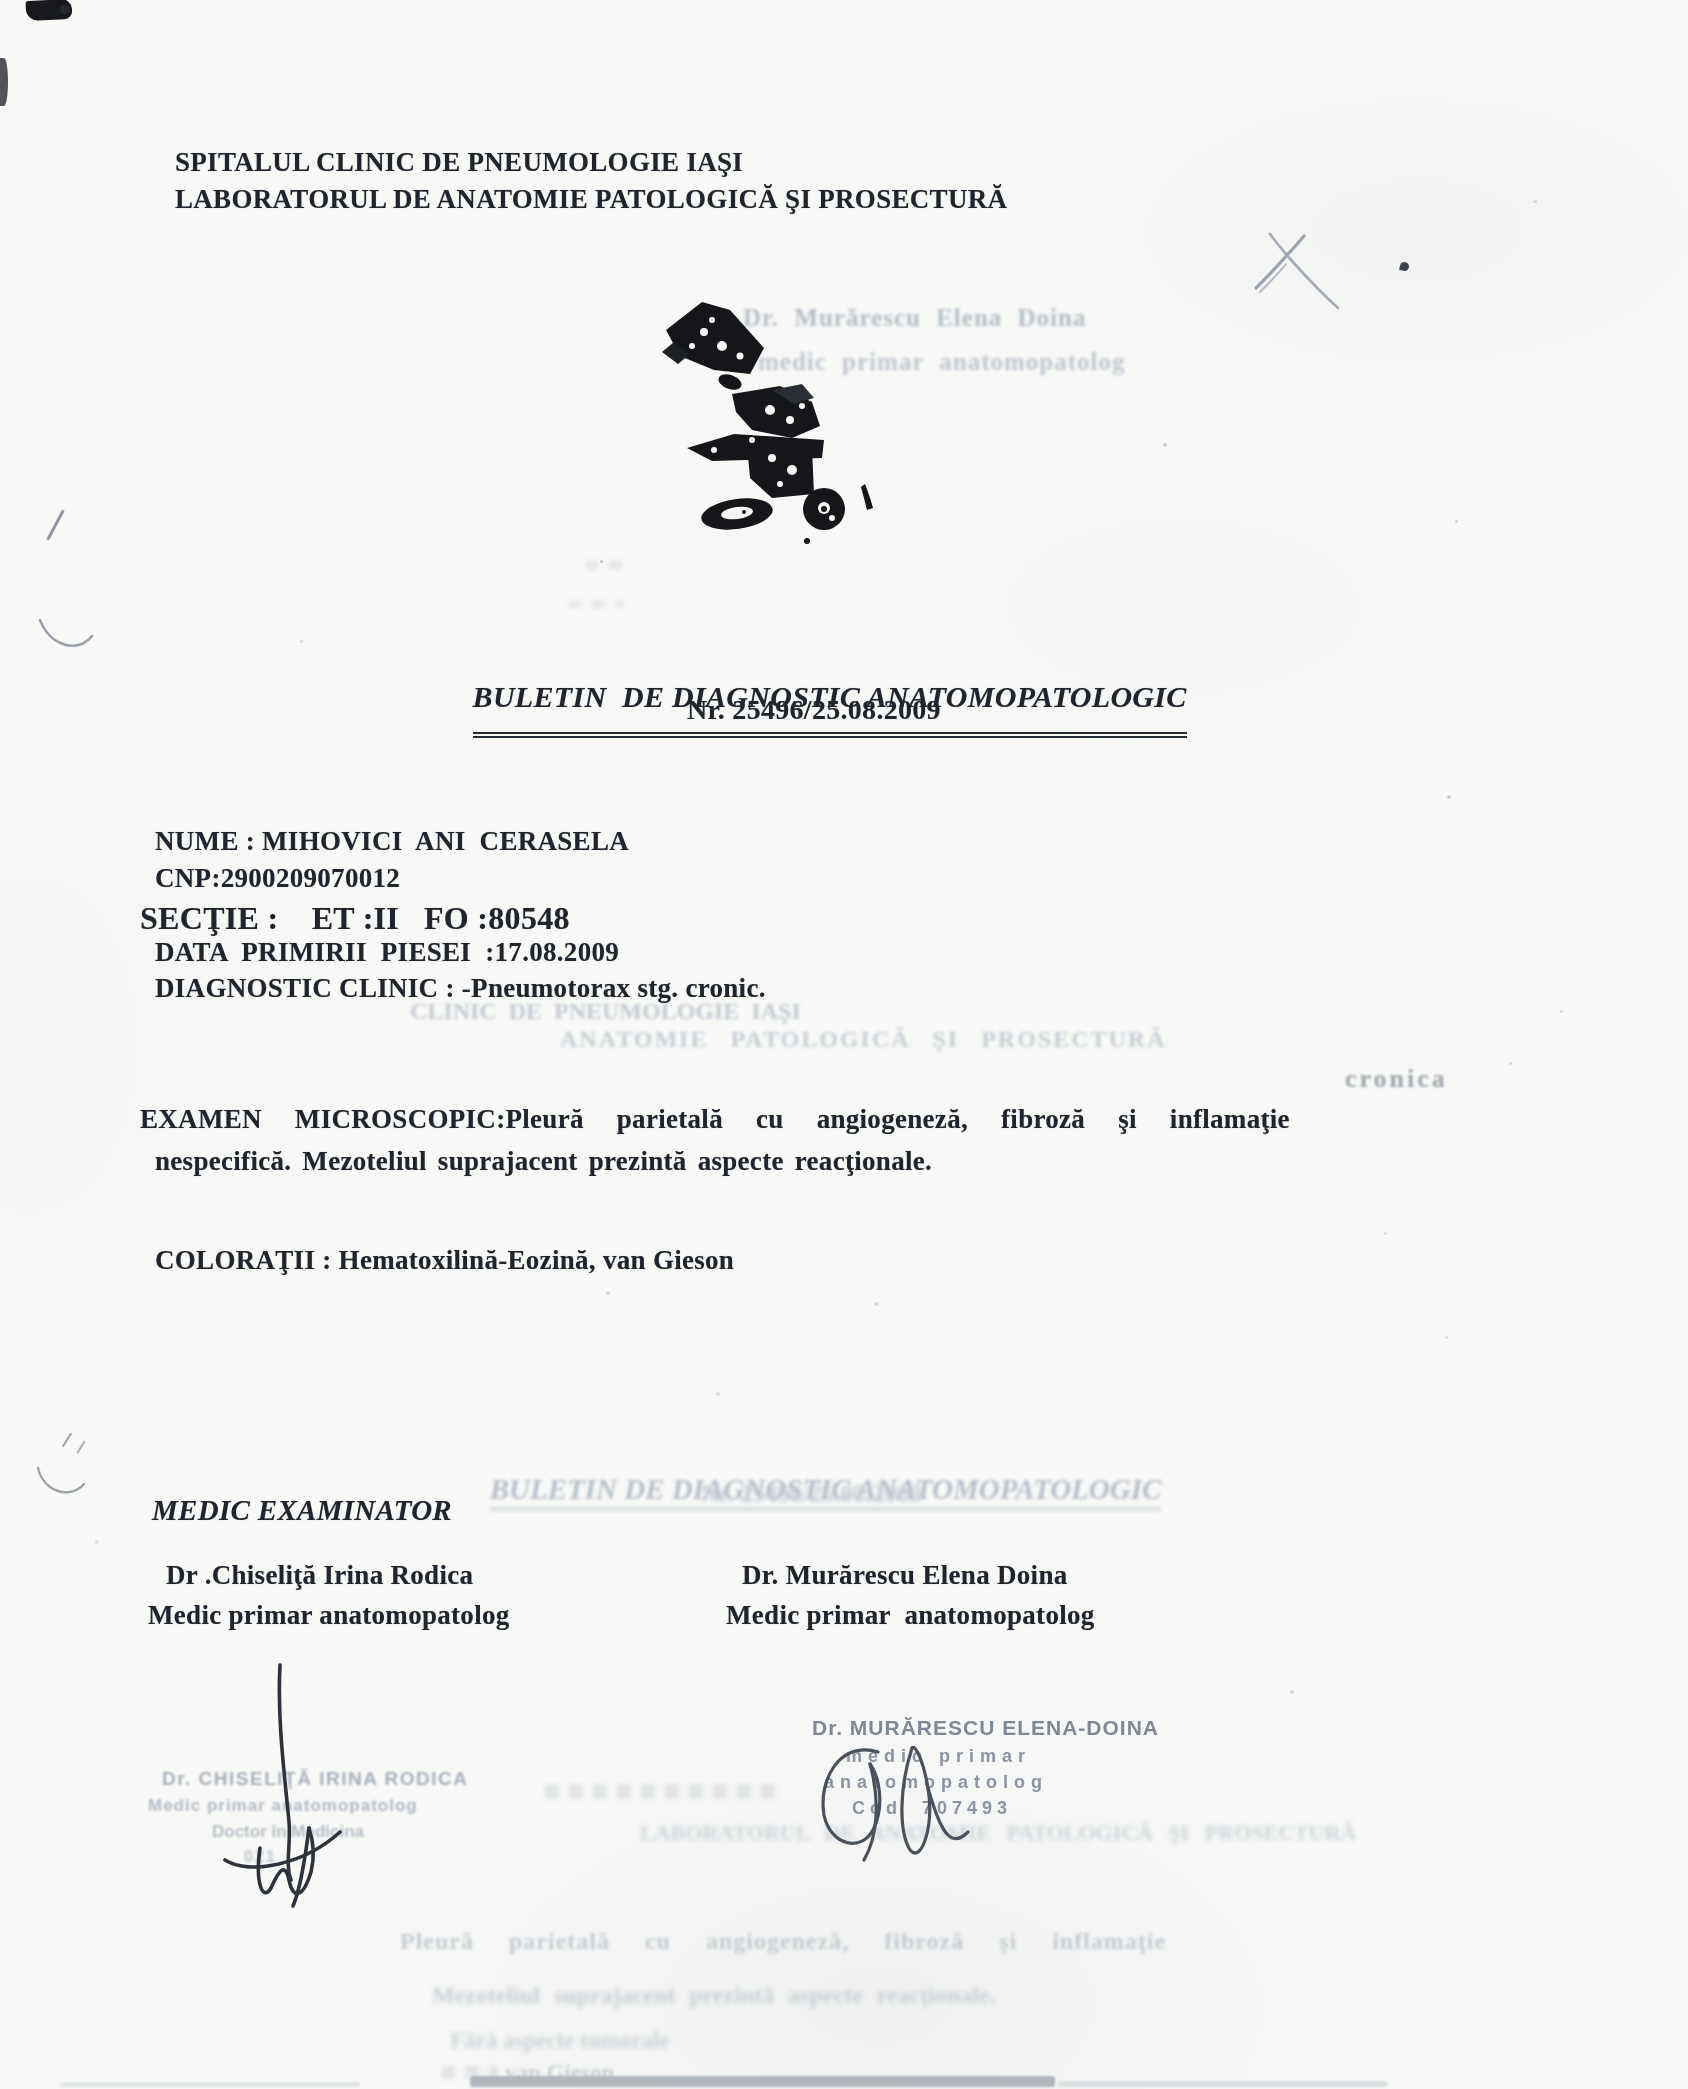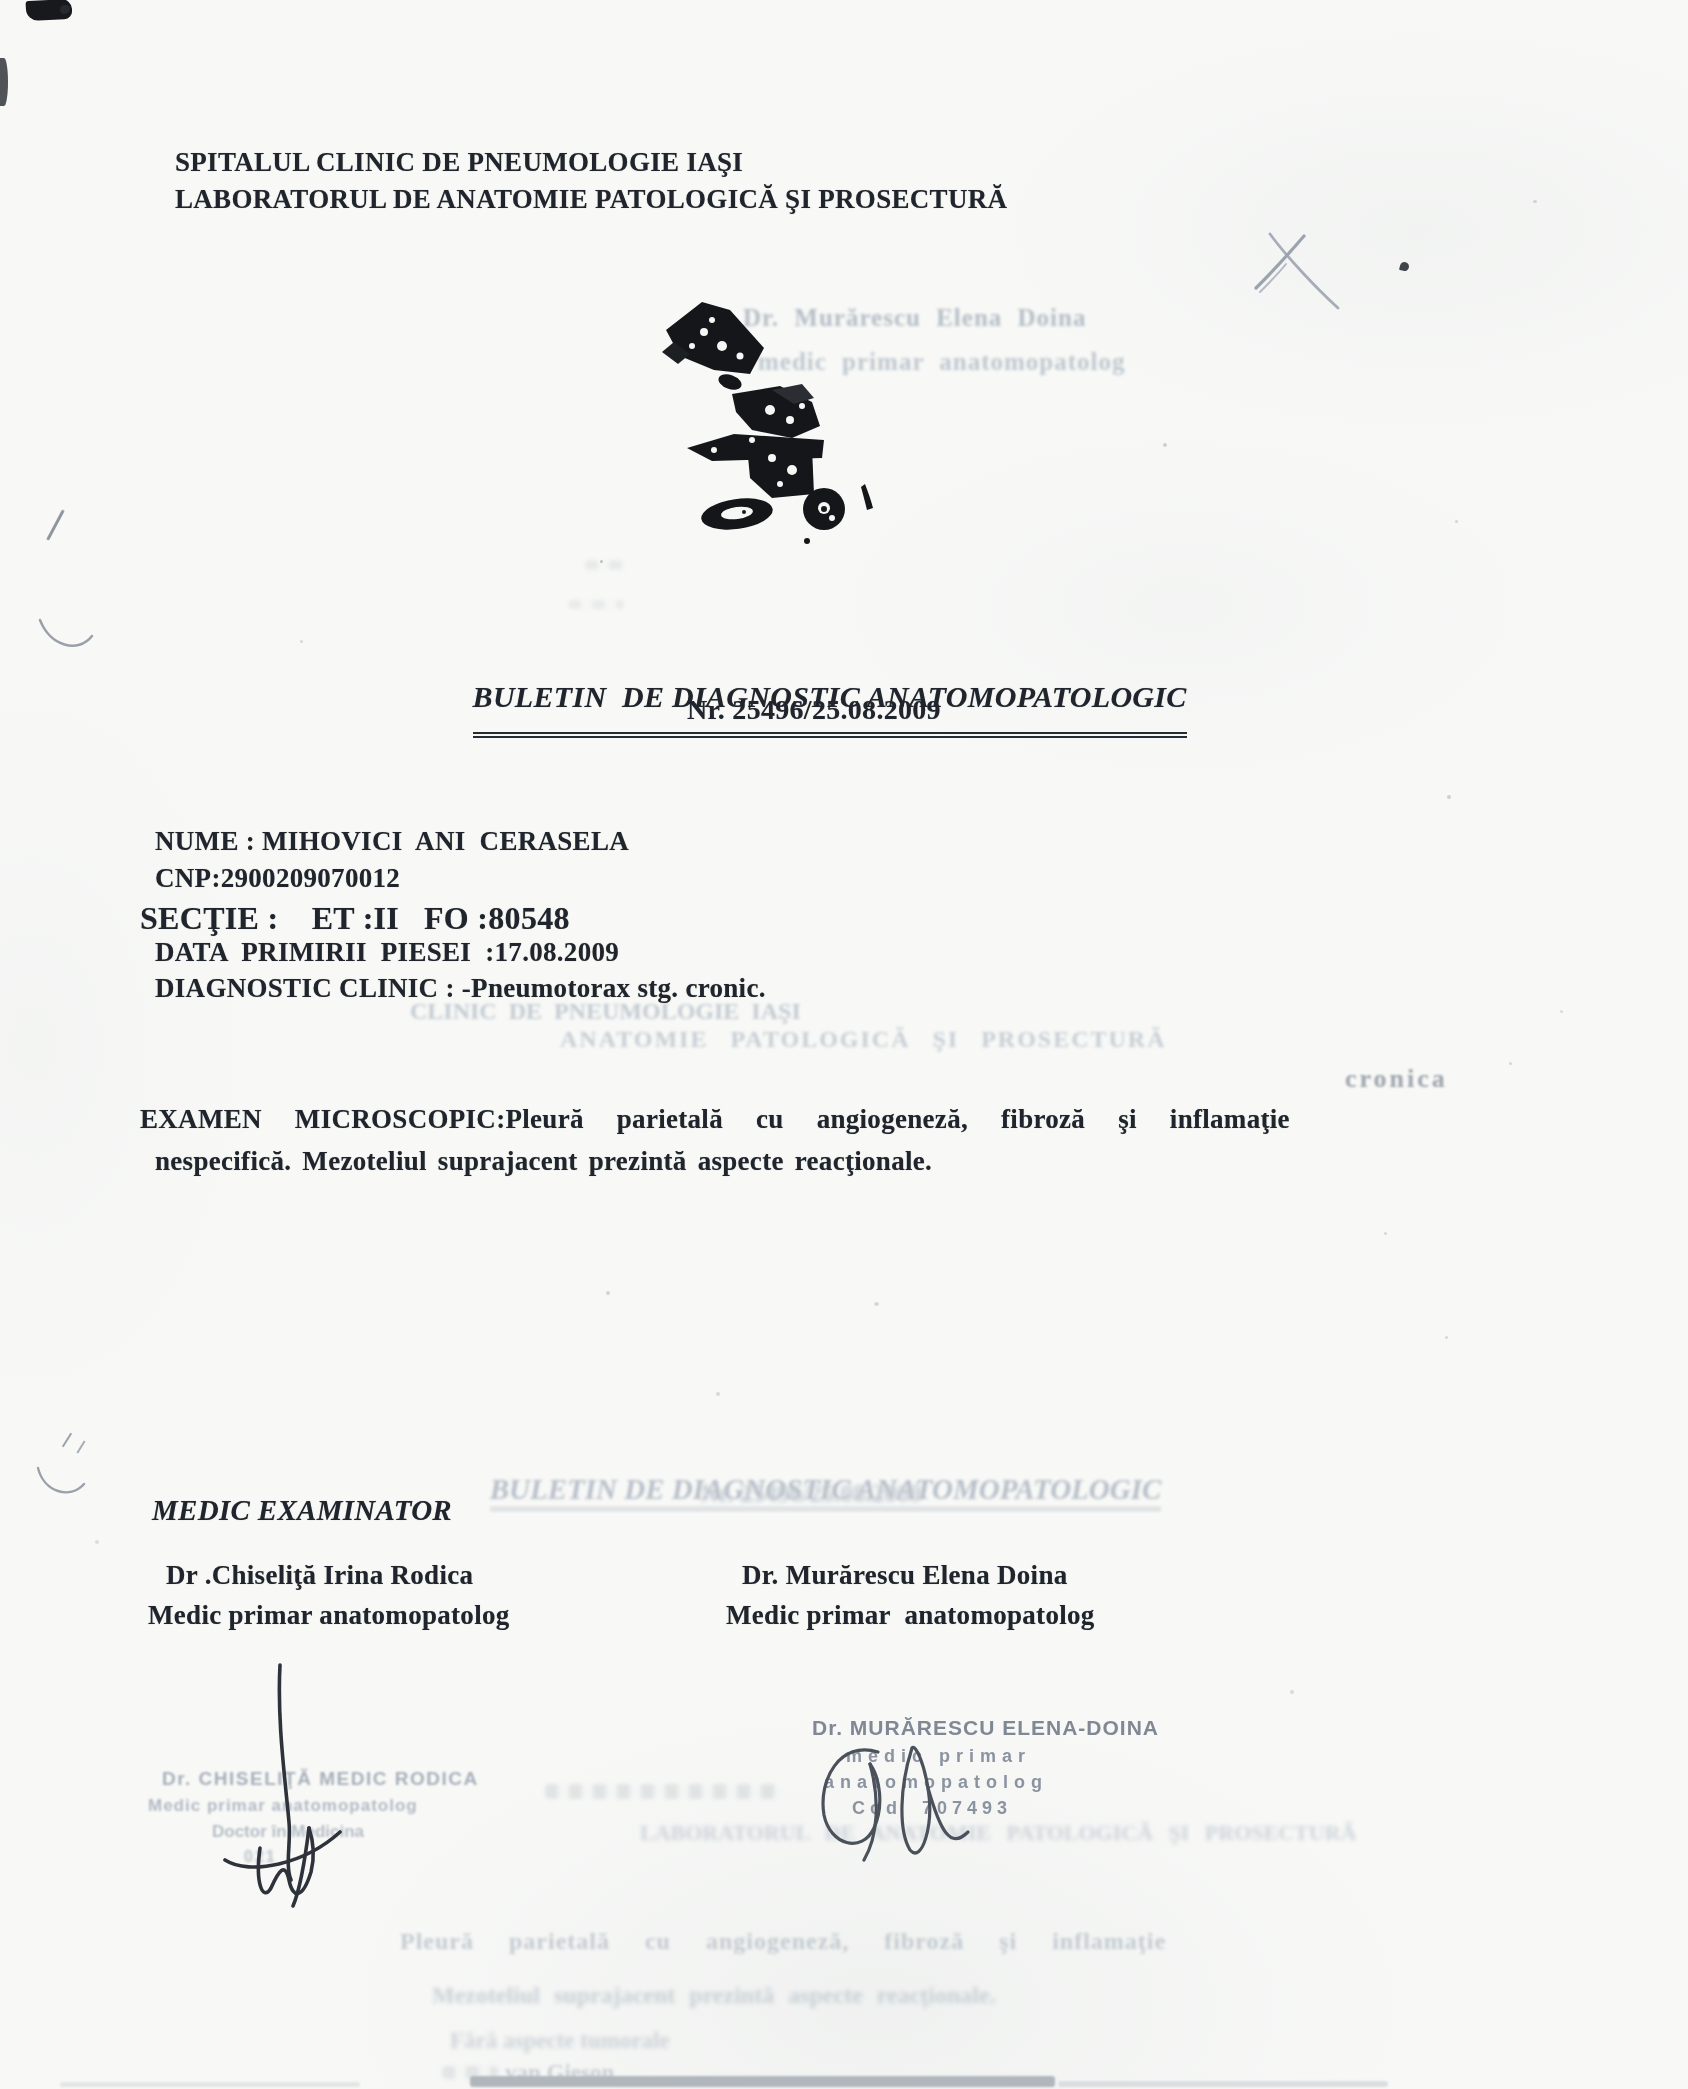--- a/index.html
+++ b/index.html
@@ -141,20 +141,21 @@
   <div class="ink" style="left:155px;top:973px;font-size:27px;">DIAGNOSTIC CLINIC : -Pneumotorax stg. cronic.</div>
 
   <div class="ghost" style="left:410px;top:998px;font-size:24px;word-spacing:6px;color:#c2cad1;">CLINIC DE PNEUMOLOGIE IAŞI</div>
   <div class="ghost" style="left:560px;top:1026px;font-size:24px;word-spacing:14px;letter-spacing:2px;color:#c6cdd4;">ANATOMIE PATOLOGICĂ ŞI PROSECTURĂ</div>
 
 
   <div class="ink" style="left:140px;top:1104px;font-size:27px;word-spacing:26px;">EXAMEN MICROSCOPIC:Pleură parietală cu angiogeneză, fibroză şi inflamaţie</div>
   <div class="ink" style="left:1345px;top:1064px;font-size:26px;color:#8f98a2;letter-spacing:3px;filter:blur(.8px);opacity:.8;">cronica</div>
   <div class="ink" style="left:155px;top:1146px;font-size:27px;word-spacing:4px;">nespecifică. Mezoteliul suprajacent prezintă aspecte reacţionale.</div>
 
+  <div class="ink" style="left:155px;top:1245px;font-size:27px;">COLORAŢII : Hematoxilină-Eozină, van Gieson</div>
 
   <div class="ghost italic center" style="left:441px;top:1440px;width:740px;font-size:29px;color:#b6bec8;filter:blur(1.6px);">
     <span class="ghost-underline">BULETIN DE DIAGNOSTIC ANATOMOPATOLOGIC</span>
   </div>
   <div class="ghost center" style="left:441px;top:1480px;width:740px;font-size:25px;color:#c3cad2;filter:blur(1.9px);">Nr. 25496/25.08.2009</div>
 
   <div class="ink italic" style="left:152px;top:1494px;font-size:29px;">MEDIC EXAMINATOR</div>
 
   <div class="ink" style="left:166px;top:1560px;font-size:27px;">Dr .Chiseliţă Irina Rodica</div>
   <div class="ink" style="left:148px;top:1600px;font-size:27px;">Medic primar anatomopatolog</div>
@@ -171,21 +172,21 @@
       <path d="M78,22 C40,10 18,50 24,85 C30,115 62,124 74,98 C84,76 80,48 70,34"></path>
       <path d="M70,34 C80,70 78,106 64,130"></path>
       <path d="M112,18 C100,55 98,100 110,120 C122,134 134,95 128,58 C124,34 116,14 112,18"></path>
       <path d="M128,58 C140,100 150,120 168,102"></path>
     </g>
   </svg>
 
   <div class="smudge" style="left:545px;top:1784px;width:235px;height:15px;opacity:.55;"></div>
   <div class="ghost" style="left:640px;top:1820px;font-size:22px;word-spacing:10px;color:#ccd2d8;filter:blur(2.1px);">LABORATORUL DE ANATOMIE PATOLOGICĂ ŞI PROSECTURĂ</div>
 
-  <div class="stamp" style="left:162px;top:1768px;font-size:19px;letter-spacing:1.5px;color:#a7afba;filter:blur(.9px);">Dr. CHISELIŢĂ MEDIC RODICA</div>
+  <div class="stamp" style="left:162px;top:1768px;font-size:19px;letter-spacing:1.5px;color:#a7afba;filter:blur(.9px);">Dr. CHISELIŢĂ IRINA RODICA</div>
   <div class="stamp" style="left:148px;top:1796px;font-size:17px;letter-spacing:1px;color:#b3bac4;filter:blur(1.2px);">Medic primar anatomopatolog</div>
   <div class="stamp" style="left:212px;top:1822px;font-size:17px;color:#b6bdc6;filter:blur(1.3px);">Doctor în Medicina</div>
   <div class="stamp" style="left:244px;top:1848px;font-size:16px;letter-spacing:2px;color:#bac1c9;filter:blur(1.4px);">021</div>
 
   <svg class="sig" style="left:205px;top:1660px;" width="175" height="255" viewBox="0 0 175 255">
     <g stroke="#2e333b" stroke-width="3.6" fill="none" stroke-linecap="round">
       <path d="M75,5 C72,60 80,118 84,162 C86,184 80,205 86,220"></path>
       <path d="M135,172 C100,204 45,216 20,200"></path>
       <path d="M55,188 C50,224 58,242 66,228 C74,210 80,202 84,220 C88,240 98,238 106,212 C110,196 108,180 104,168"></path>
       <path d="M104,168 C100,200 94,232 88,246"></path>

